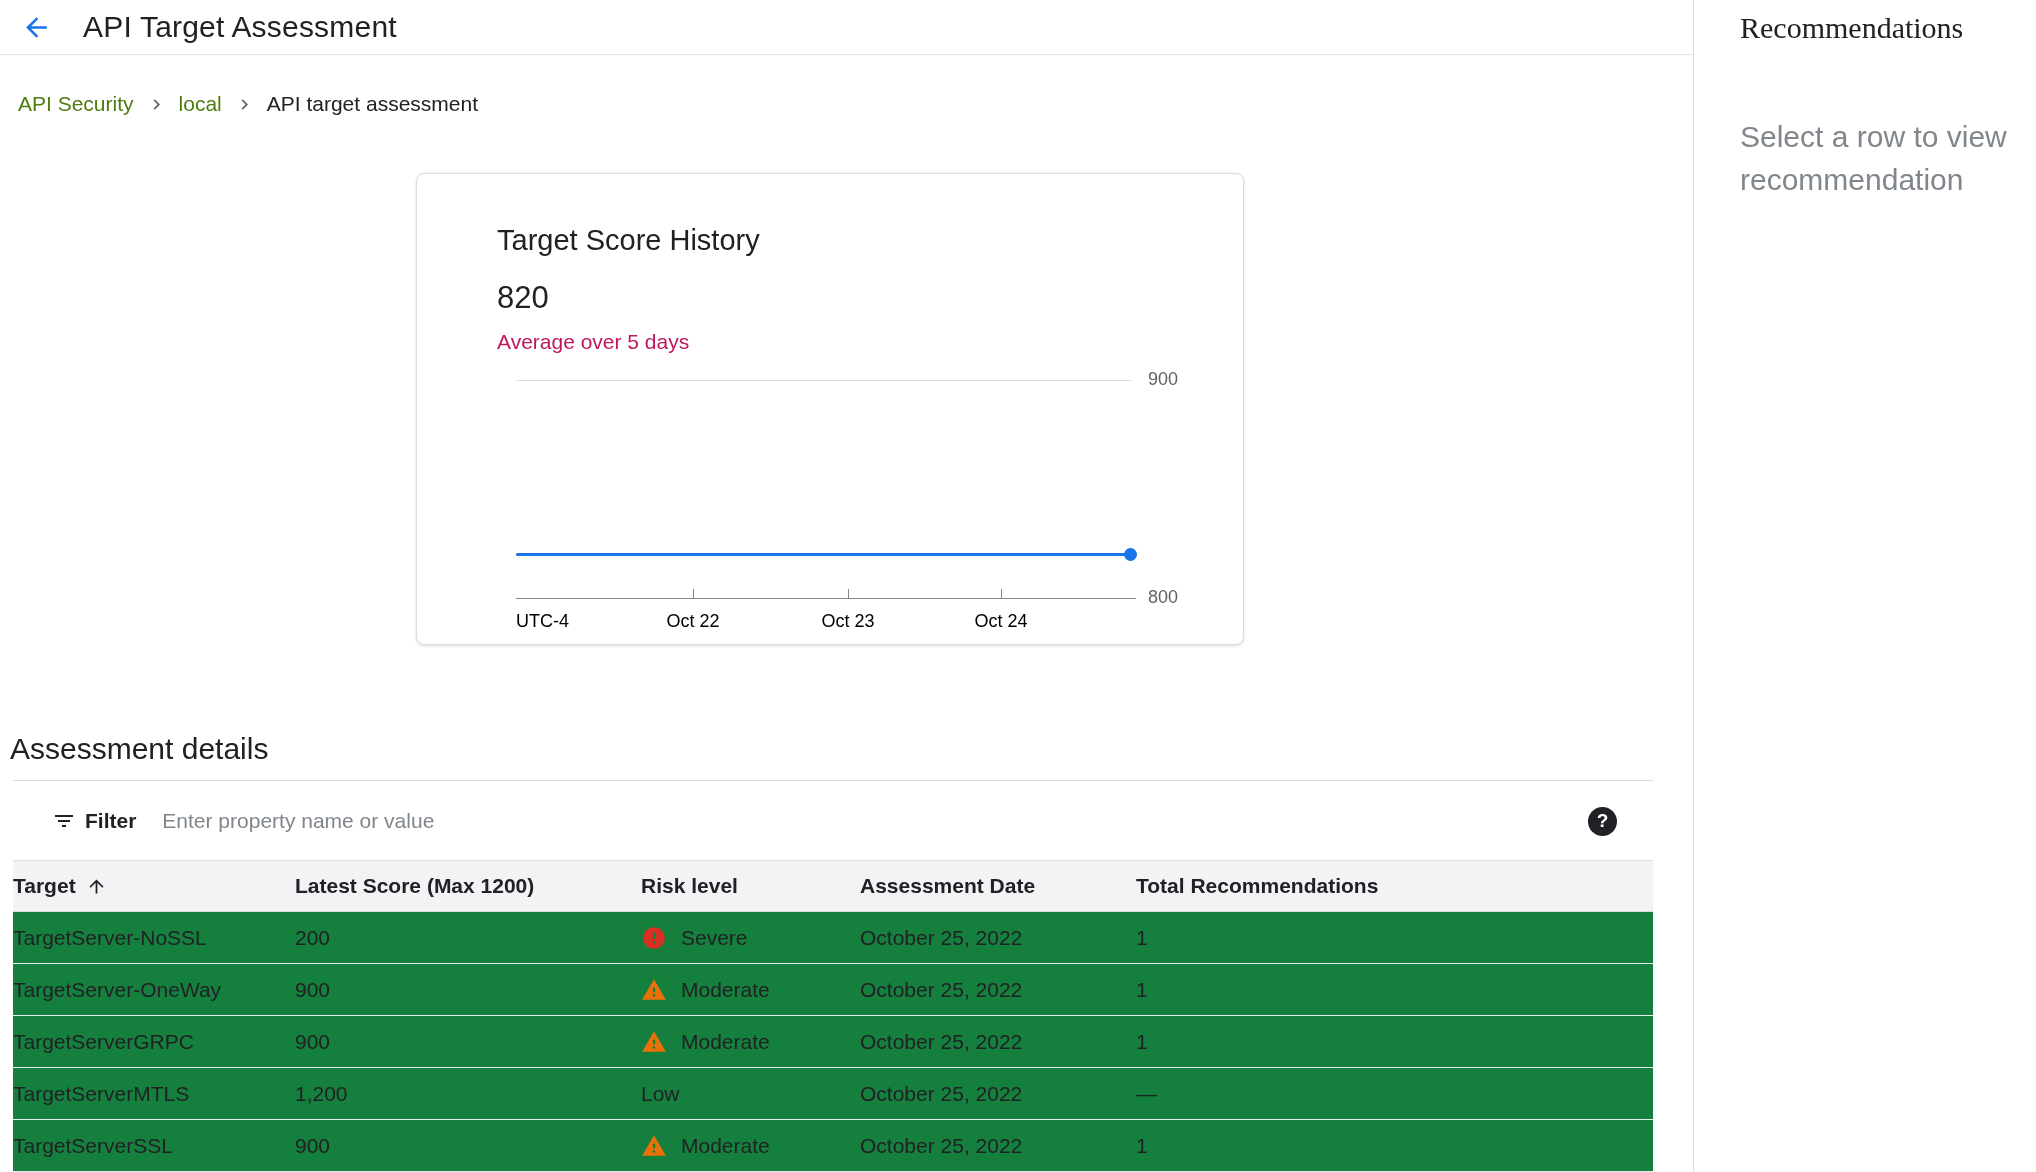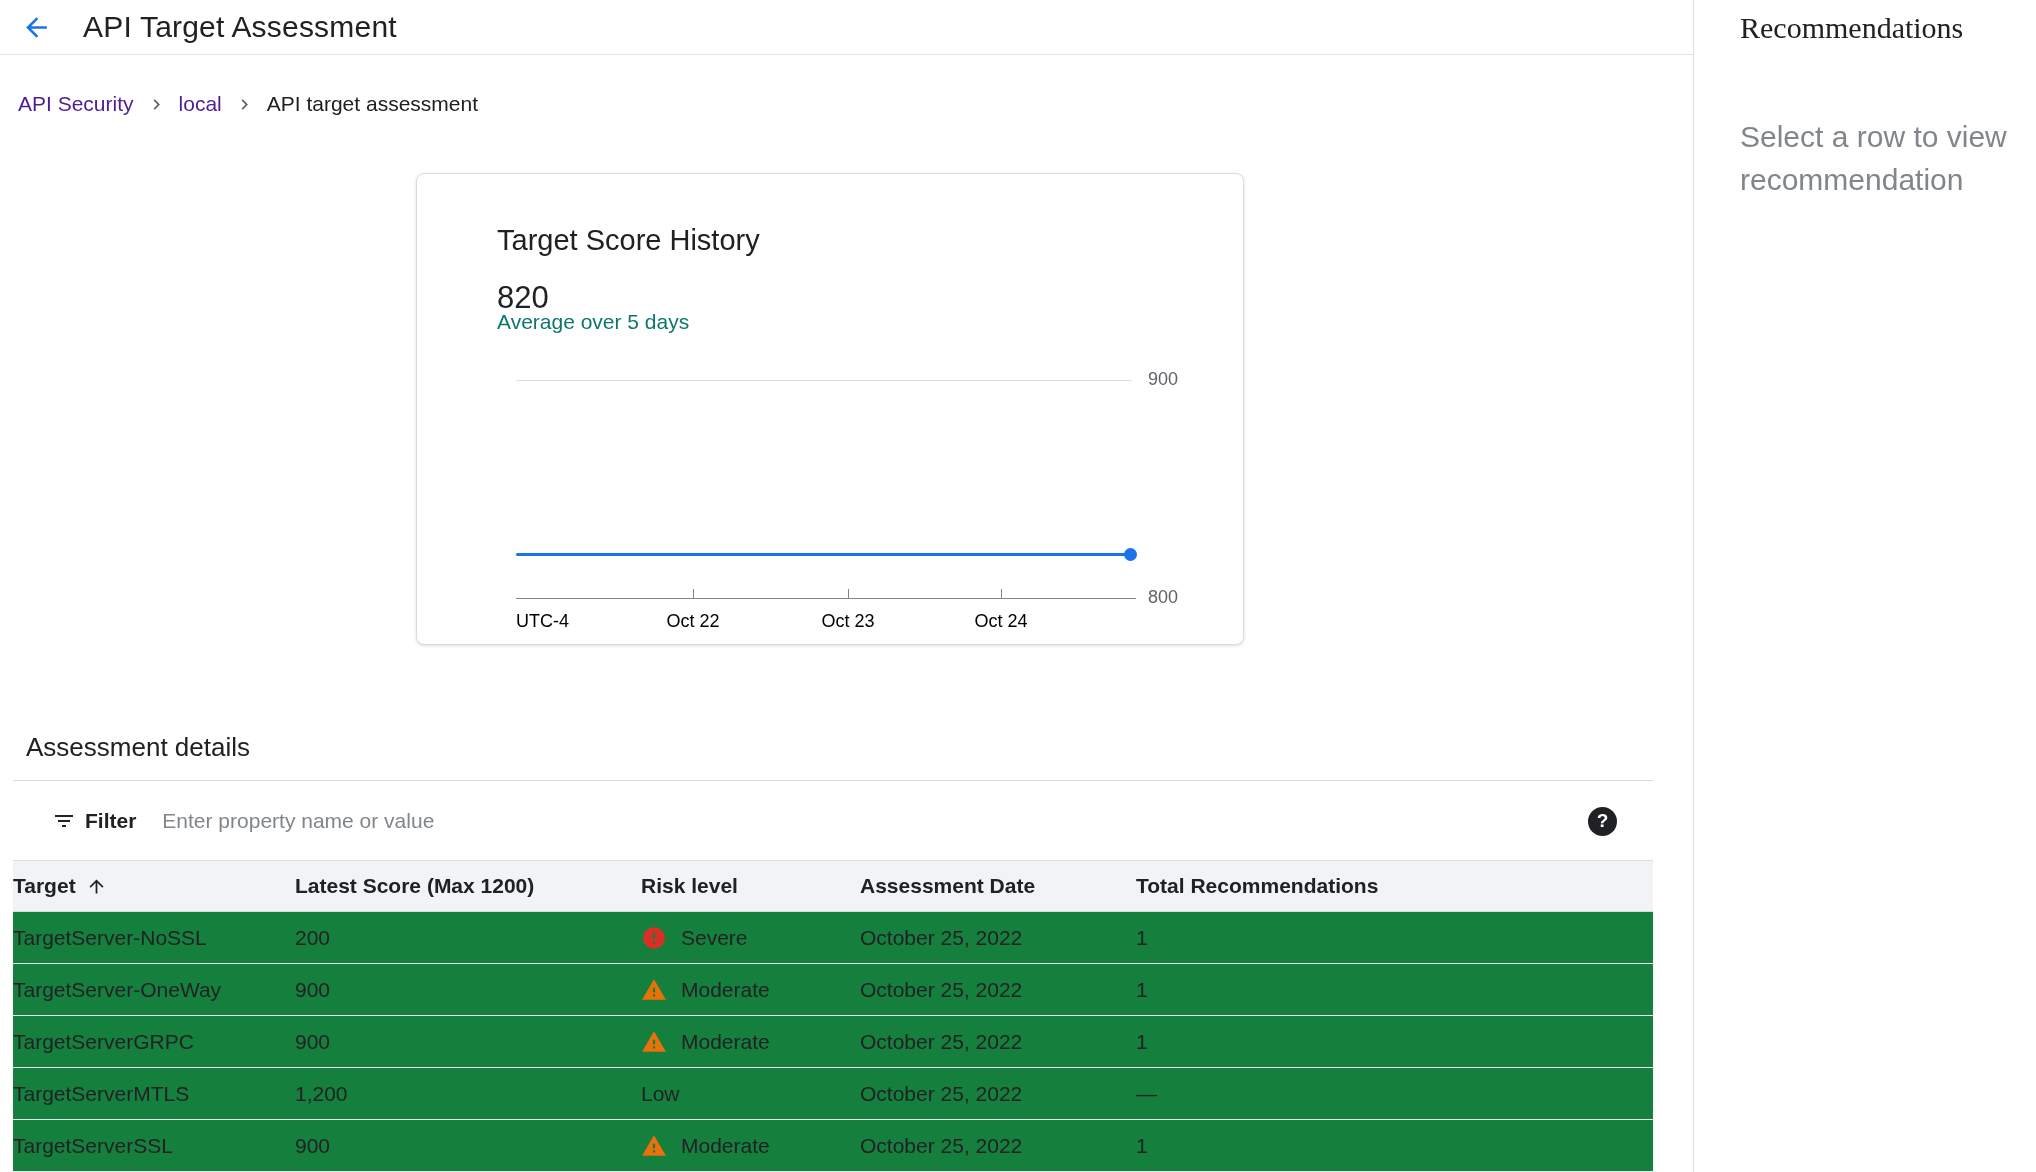--- a/index.html
+++ b/index.html
@@ -8,46 +8,46 @@
   .app { display:flex; width:2036px; height:864px; }
 
   
   .main { position:relative; width:1694px; height:1172px; border-right:1px solid #dadce0; flex:none; }
   .app-header { height:55px; border-bottom:1px solid #e3e3e3; display:flex; align-items:center; padding-left:18px; }
   .back-btn { width:36px; height:36px; border:none; background:transparent; cursor:pointer;
     display:flex; align-items:center; justify-content:center; }
   .page-title { font-size:30px; font-weight:400; margin-left:29px; letter-spacing:.2px; }
 
   .breadcrumb { position:absolute; left:18px; top:92px; display:flex; align-items:center; font-size:21px; }
-  .crumb { color:#4c1d95; cursor:pointer; }
+  .crumb { color:#4d7c0f; cursor:pointer; }
   .crumb.current { color:#202124; cursor:default; }
   .crumb-sep { margin:0 12px; display:flex; align-items:center; }
 
   
   .card { position:absolute; left:416px; top:173px; width:828px; height:472px; background:#fff;
     border:1px solid #dadce0; border-radius:8px; box-shadow:0 1px 3px rgba(60,64,67,.18); }
   .card-title { position:absolute; left:80px; top:50px; font-size:29px; font-weight:400; }
   .card-value { position:absolute; left:80px; top:106px; font-size:31px; font-weight:400; }
-  .card-sub   { position:absolute; left:80px; top:136px; font-size:21px; color:#0f766e; }
+  .card-sub   { position:absolute; left:80px; top:156px; font-size:21px; color:#be185d; }
   .gridline    { position:absolute; left:99px; top:206px; width:616px; height:1px; background:#dadce0; }
   .axis-bottom { position:absolute; left:99px; top:424px; width:620px; height:1px; background:#80868b; }
   .tickmark { position:absolute; width:1px; height:10px; top:415px; background:#80868b; }
   .tick-1 { left:276px; } .tick-2 { left:431px; } .tick-3 { left:584px; }
   .series-line { position:absolute; left:99px; top:379px; width:616px; height:3px; background:#1a73e8; border-radius:2px; }
   .series-dot  { position:absolute; left:707px; top:374px; width:13px; height:13px; border-radius:50%; background:#1a73e8; }
   .ylabel { position:absolute; left:731px; font-size:18px; color:#5f6368; }
   .ylabel-top { top:195px; } .ylabel-bottom { top:413px; }
   .xlabel { position:absolute; top:437px; font-size:18px; color:#000000; white-space:nowrap; }
   .xlabel-0 { left:99px; }
   .xlabel-1 { left:276px; transform:translateX(-50%); }
   .xlabel-2 { left:431px; transform:translateX(-50%); }
   .xlabel-3 { left:584px; transform:translateX(-50%); }
 
   
-  .section-title { position:absolute; left:10px; top:732px; font-size:26px; font-weight:400;margin-left:16px; }
+  .section-title { position:absolute; left:10px; top:732px; font-size:30px; font-weight:400; }
   .details { position:absolute; left:13px; top:780px; width:1640px; }
   .filter-bar { height:81px; border-top:1px solid #dadce0; border-bottom:1px solid #e0e0e0;
     display:flex; align-items:center; padding:1px 36px 0 39px; }
   .filter-icon { display:flex; margin-right:9px; flex:none; }
   .filter-label { font-weight:700; font-size:21px; margin-right:26px; }
   .filter-input { border:none; outline:none; font-size:21px; flex:1; color:#202124; background:transparent; }
   .filter-input::placeholder { color:#80868b; }
   .help-btn { width:29px; height:29px; border-radius:50%; background:#202124; color:#fff; font-size:19px;
     font-weight:700; display:flex; align-items:center; justify-content:center; border:none; cursor:pointer; flex:none; }
 

